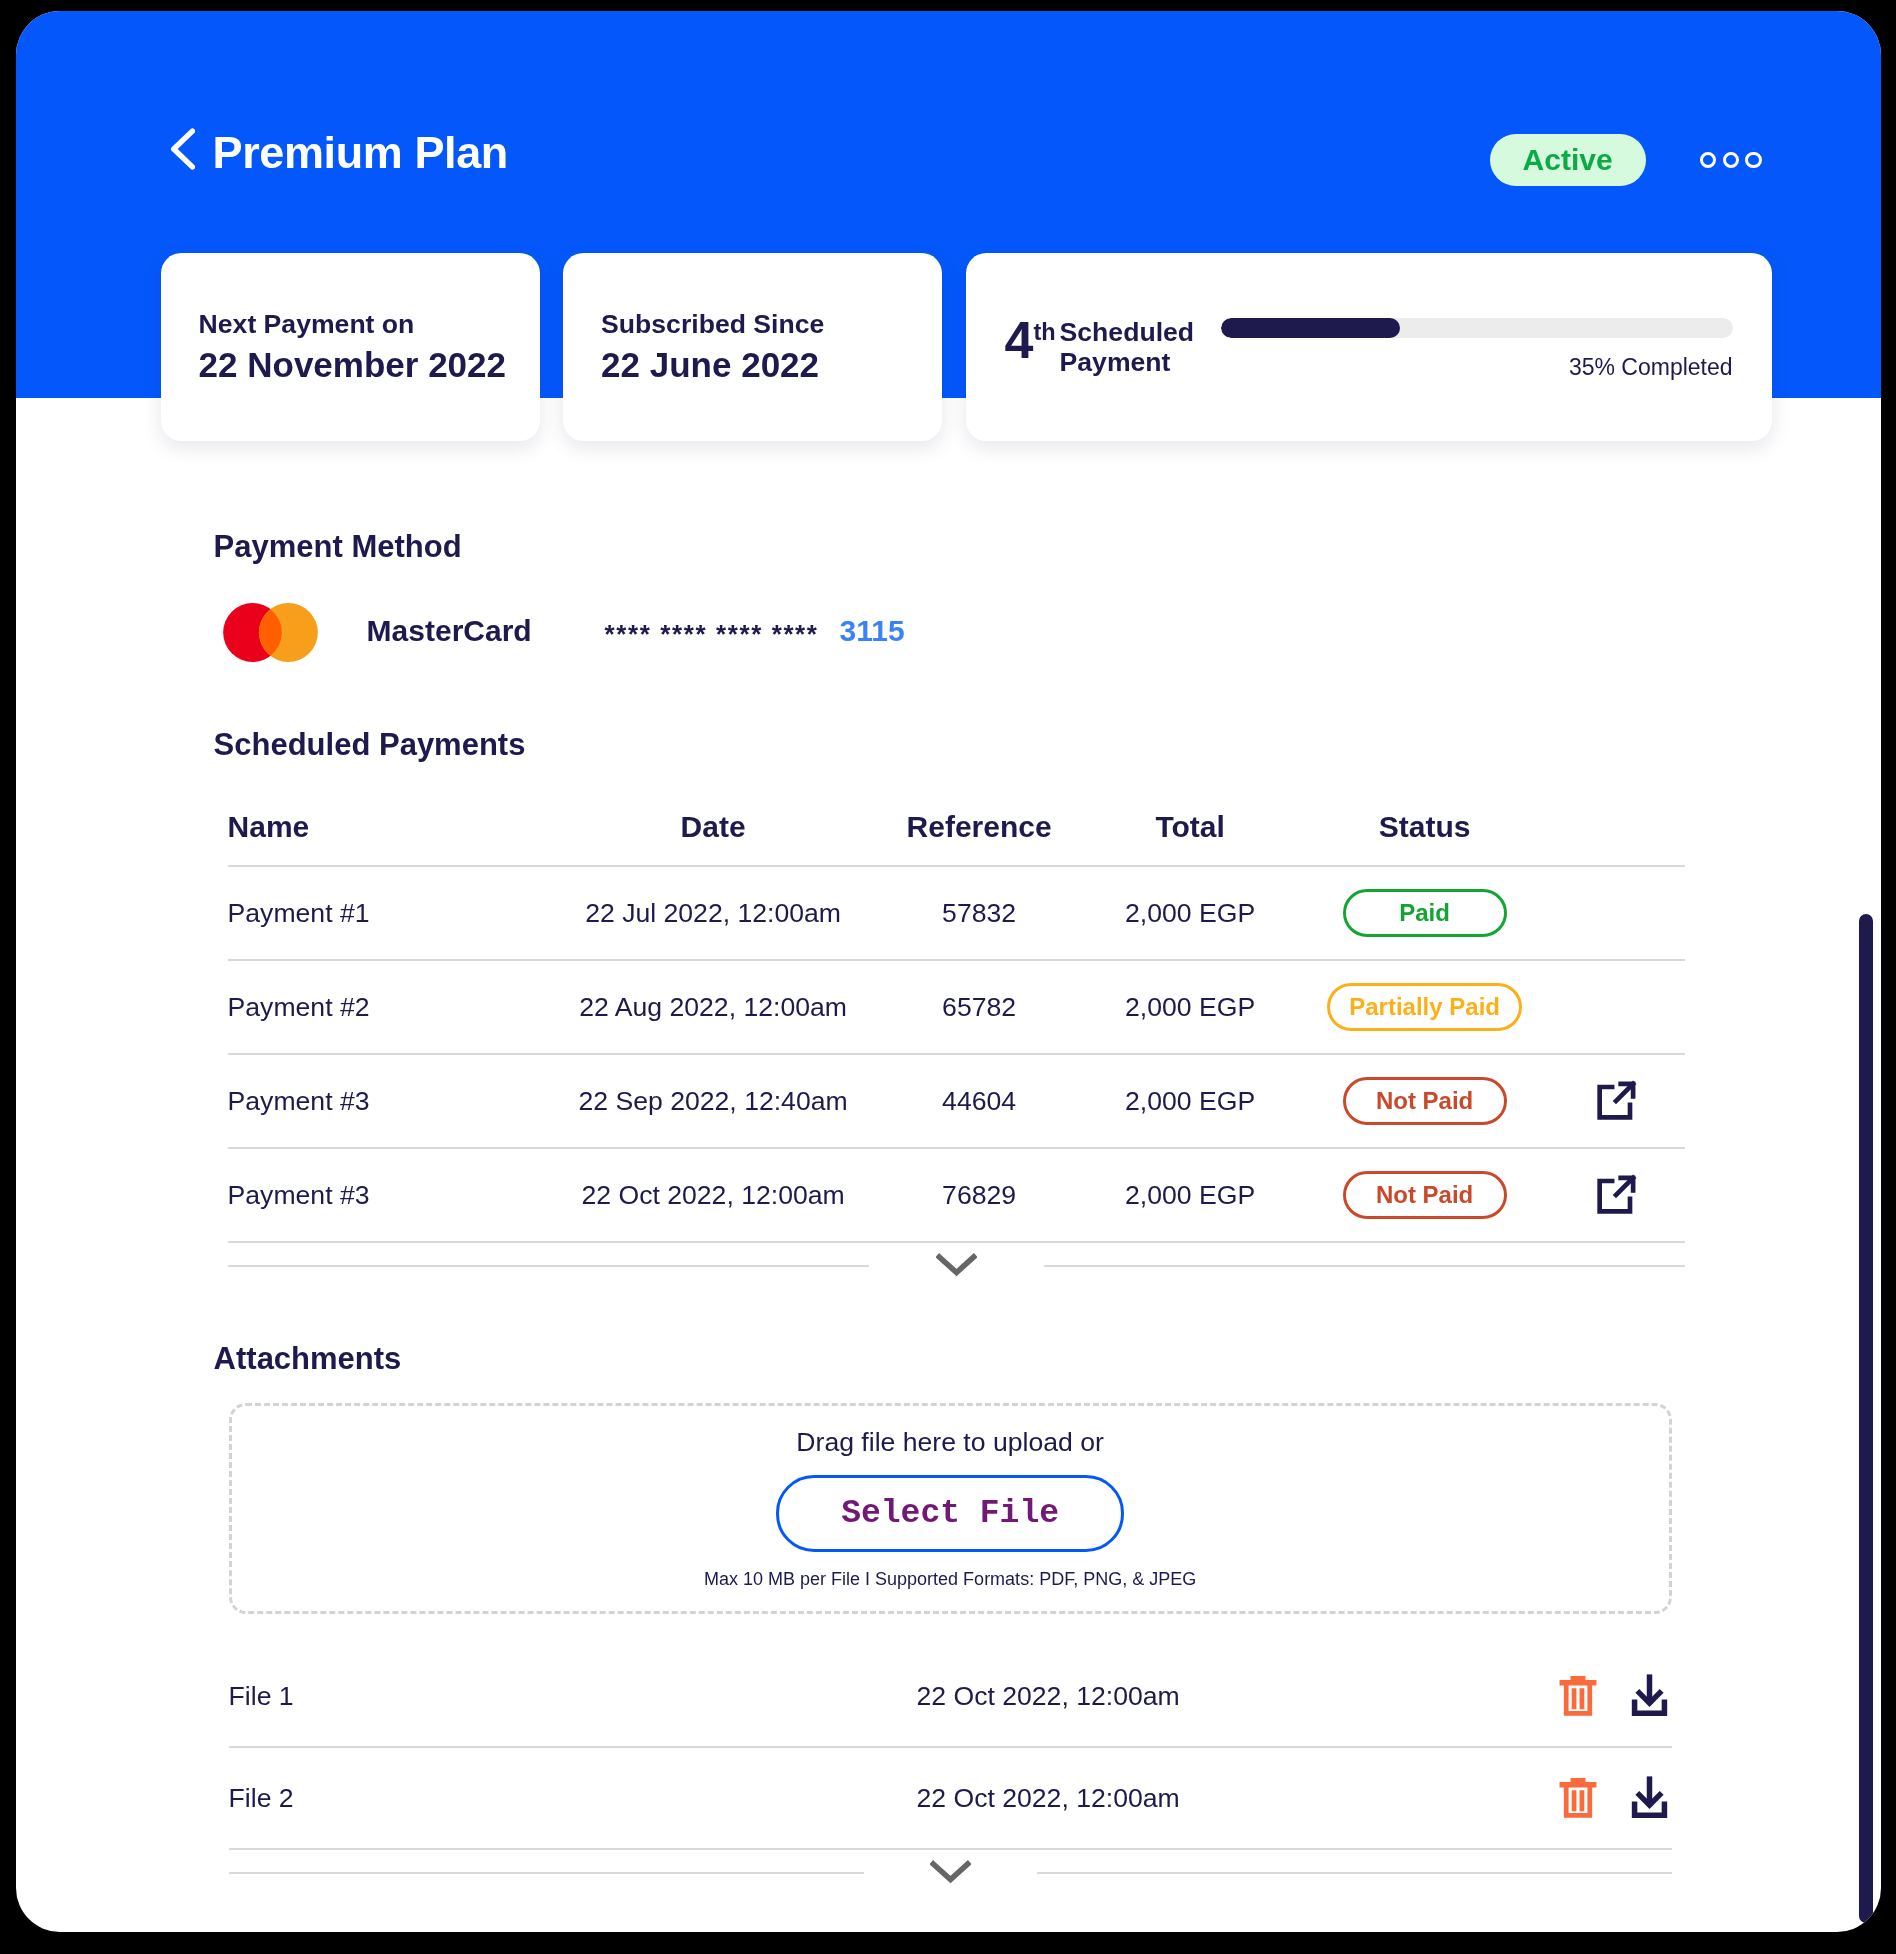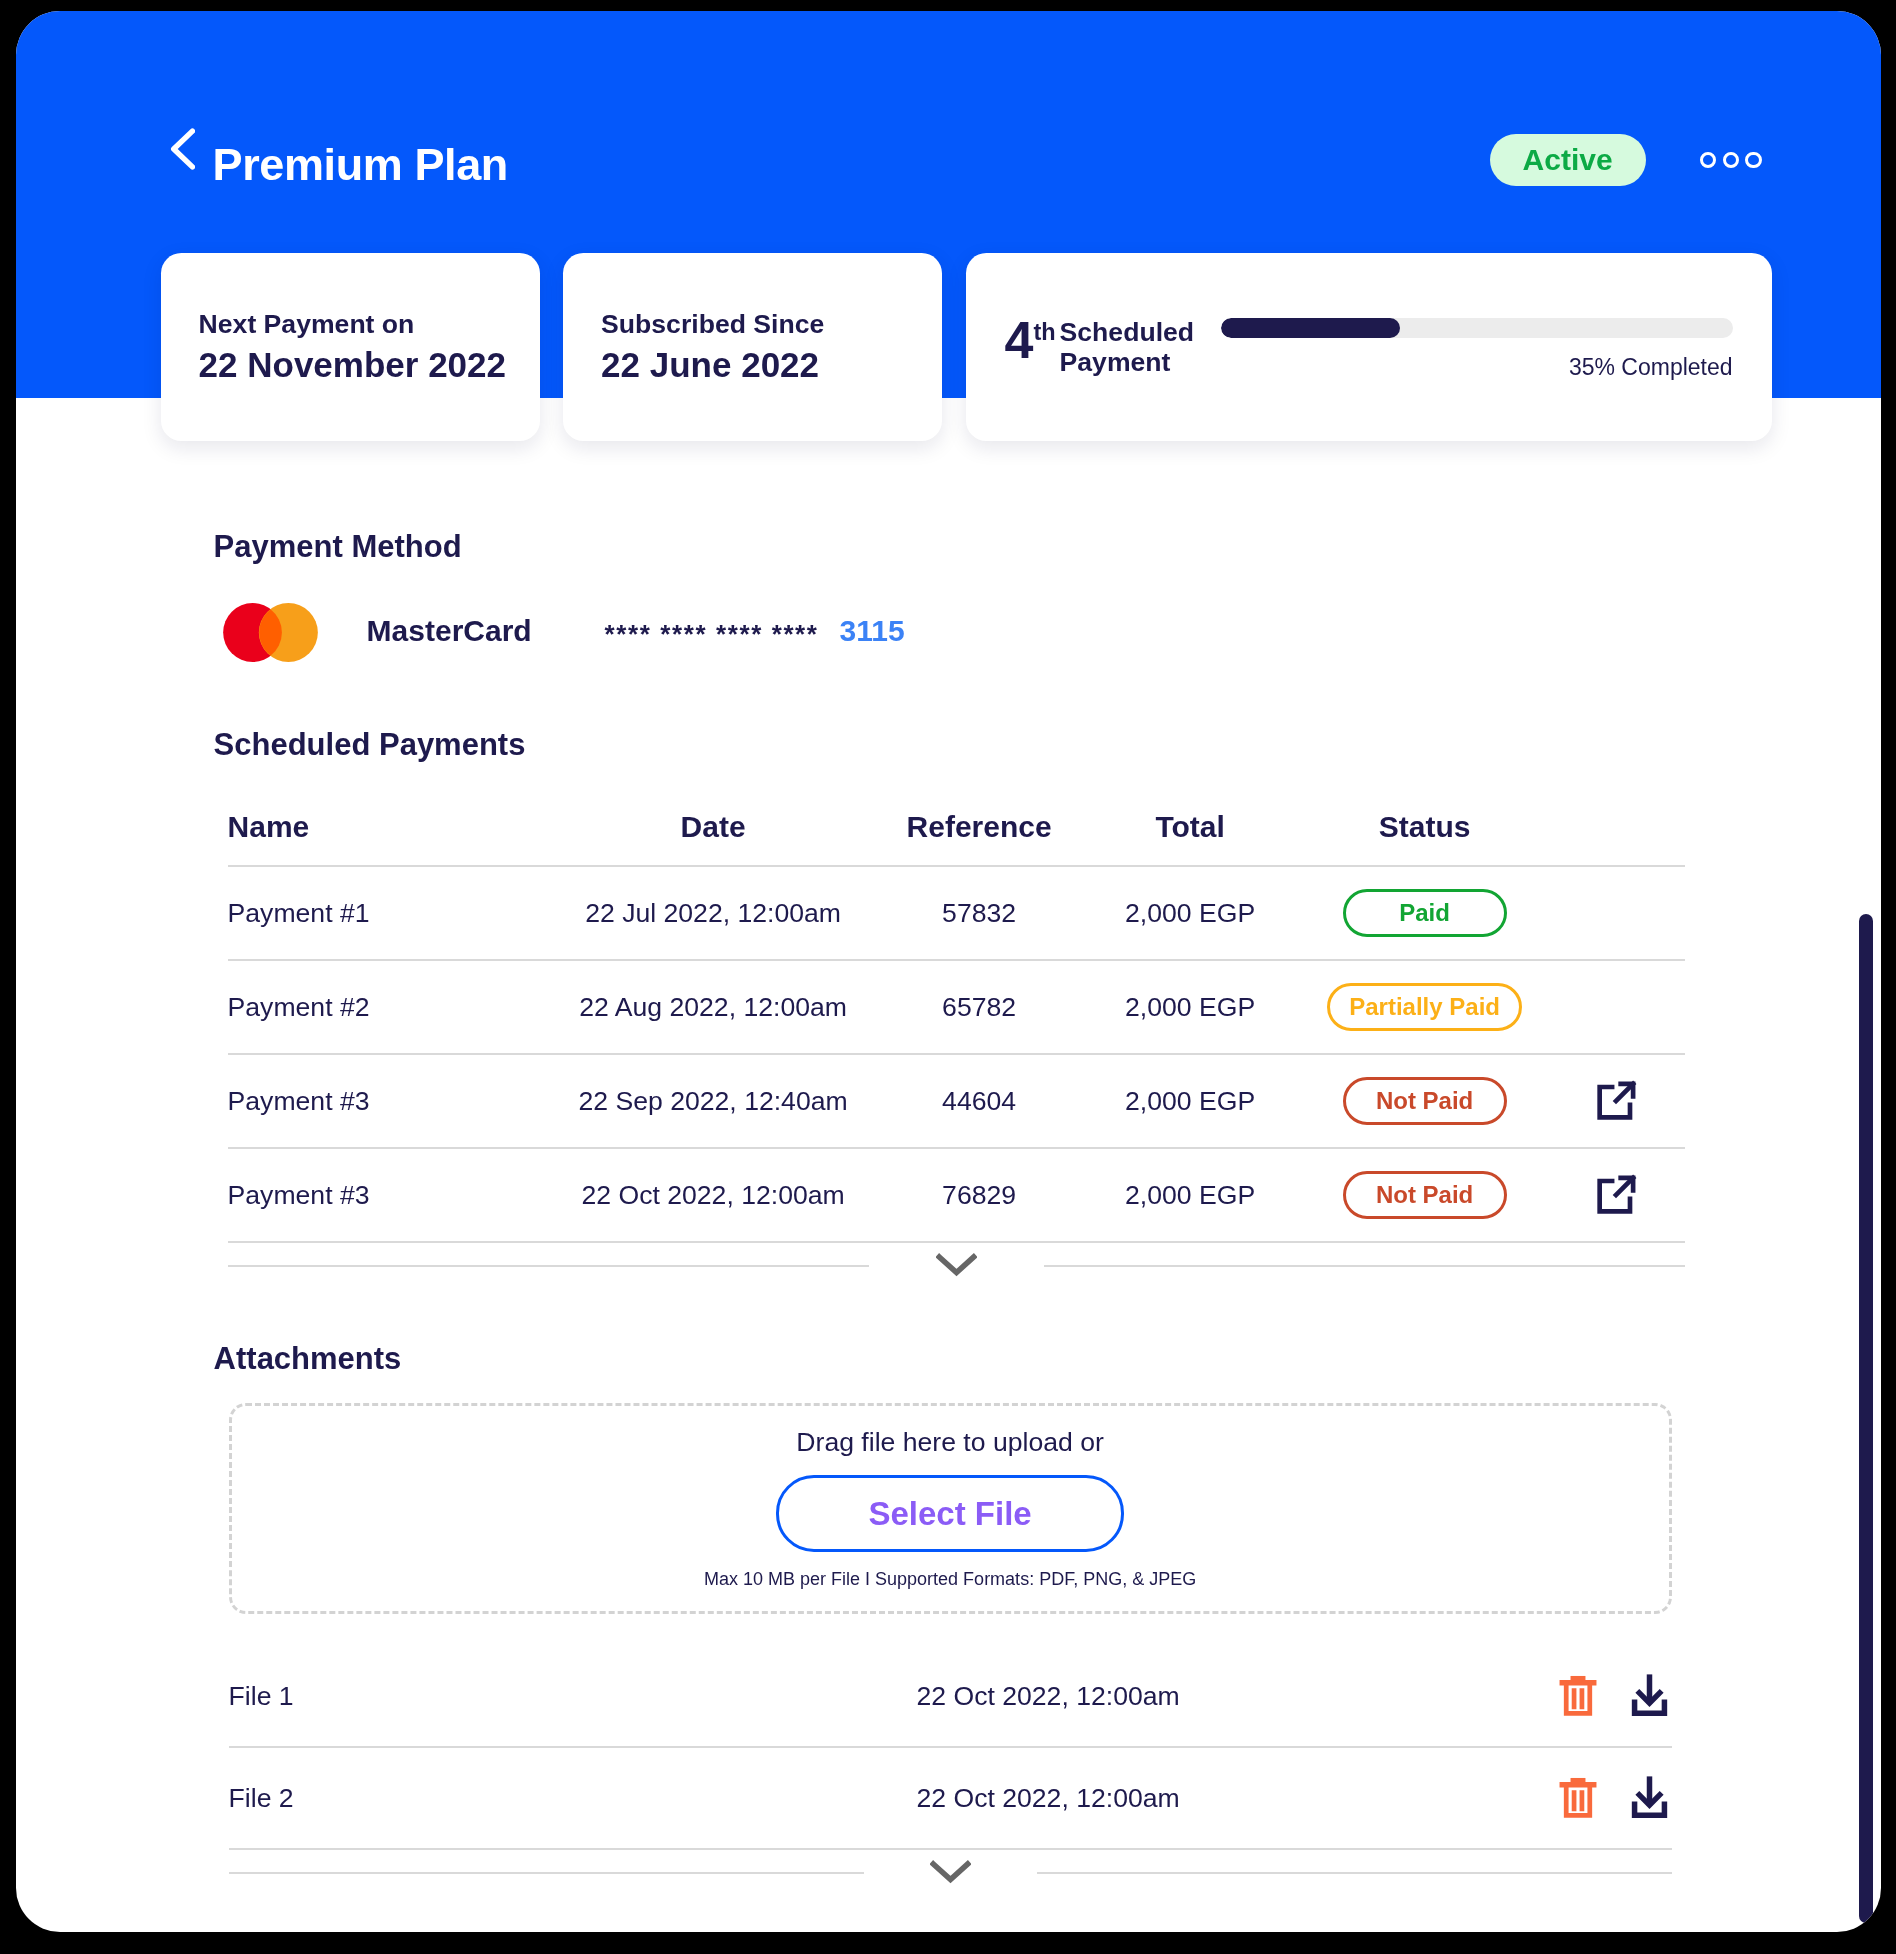--- a/index.html
+++ b/index.html
@@ -50,21 +50,20 @@
   .back-icon svg { display: block; }
   .plan-title {
     position: absolute;
     left: 197px;
     top: 116px;
     font-size: 45px;
     font-weight: bold;
     color: #ffffff;
     letter-spacing: -0.4px;
     white-space: nowrap;
-    margin-top: 12px;
   }
   .status-pill {
     position: absolute;
     right: 235px;
     top: 123px;
     height: 52px;
     min-width: 156px;
     padding: 0 26.6px;
     box-sizing: border-box;
     border-radius: 26px;
@@ -347,24 +346,24 @@
     color: #1e1a4d;
   }
   .dz-btn {
     margin-top: 17px;
     width: 348px;
     height: 77px;
     box-sizing: border-box;
     border: 3.9px solid #0458fb;
     border-radius: 38px;
     background: #ffffff;
-    color: #8b5cf6;
+    color: #701a75;
     font-size: 33px;
     font-weight: bold;
-    font-family: Liberation Sans, sans-serif;
+    font-family: Liberation Mono, monospace;
     display: flex;
     align-items: center;
     justify-content: center;
     cursor: pointer;
   }
   .dz-hint {
     margin-top: 17px;
     font-size: 18px;
     color: #1e1a4d;
     white-space: nowrap;

